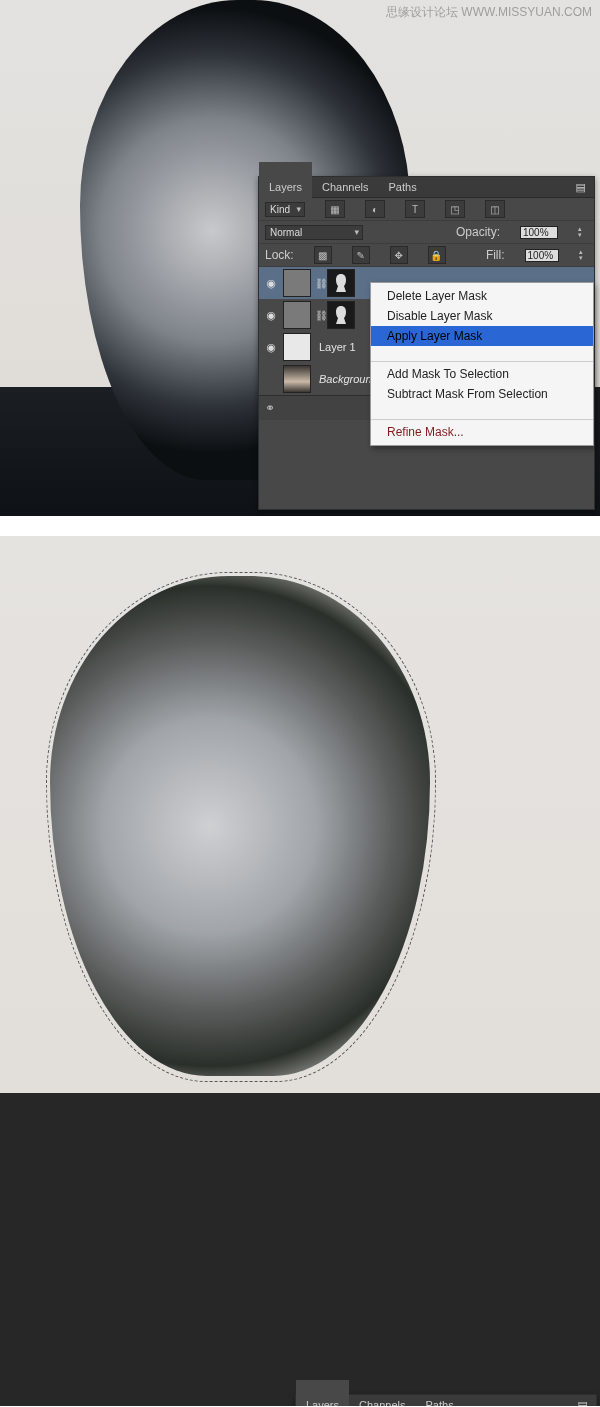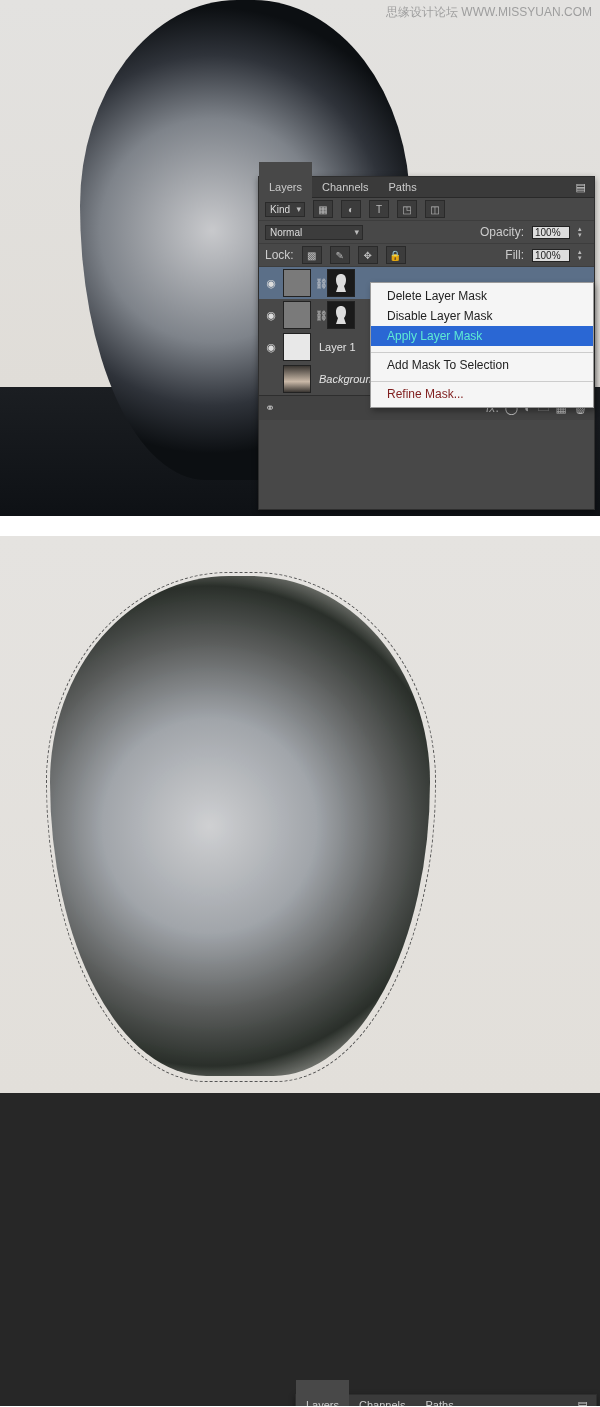--- a/index.html
+++ b/index.html
@@ -11,21 +11,21 @@
 .head2{position:absolute;left:50px;top:40px;width:380px;height:500px;border-radius:48% 48% 42% 42%/42% 42% 60% 60%;background:radial-gradient(circle at 42% 50%,#cbccce 0%,#9fa3a8 32%,#5d5f5e 55%,#2e332e 72%,#e2dfda 90%);filter:contrast(1.05)}
 .ants{position:absolute;left:46px;top:36px;width:388px;height:508px;border:1.5px dashed #555;border-radius:48% 48% 42% 42%/42% 42% 60% 60%;animation:march 0s}
 
 .panel{position:absolute;background:#484848;border:1px solid #2e2e2e;box-shadow:0 2px 6px rgba(0,0,0,.4);color:#d8d8d8}
 .p1{left:258px;top:176px;width:335px;height:332px}
 .p2{left:295px;top:858px;width:300px;height:392px}
 .ptabs{display:flex;background:#3a3a3a;border-bottom:1px solid #292929;height:20px;align-items:center}
 .ptab{padding:19px 10px;color:#ccc}
 .ptab.active{background:#484848}
 .pmenubtn{margin-left:auto;padding:3px 8px;color:#ccc}
-.row{display:flex;align-items:center;height:22px;padding:0 6px;gap:8px;border-bottom:1px solid #3d3d3d}
+.row{display:flex;align-items:center;height:22px;padding:0 6px;gap:20px;border-bottom:1px solid #3d3d3d}
 .select{background:#3c3c3c;border:1px solid #2a2a2a;padding:1px 14px 1px 4px;position:relative;color:#ddd;font-size:10px}
 .select::after{content:"▾";position:absolute;right:3px;top:1px;color:#bbb;font-size:9px}
 .iconbtn{width:18px;height:16px;background:#3c3c3c;border:1px solid #2a2a2a;display:flex;align-items:center;justify-content:center;color:#bbb;font-size:10px}
 .field{background:#ddd;color:#222;border:1px solid #222;padding:0 2px;font-size:10px;width:32px;}
 .stepper{width:10px;height:16px;display:flex;flex-direction:column;justify-content:center;color:#bbb;font-size:7px;line-height:6px}
 .layers{max-height:200px;overflow:auto}
 .lrow{display:flex;align-items:center;height:32px;padding:0 4px;gap:4px}
 .lrow.sel{background:#5b6f88}
 .eye{width:16px;height:16px;display:flex;align-items:center;justify-content:center;color:#ddd;font-size:11px}
 .thumb{width:26px;height:26px;border:1px solid #222;background:#7a7a7a;flex:0 0 auto}
@@ -34,22 +34,22 @@
 .thumb.face{background:linear-gradient(180deg,#3a3632 0%,#cab9a8 60%,#3a3632 100%)}
 .link{width:8px;text-align:center;color:#ddd;font-size:10px}
 .lname{color:#e4e4e4;font-size:11px;margin-left:4px;white-space:nowrap;overflow:hidden;text-overflow:ellipsis;flex:1}
 .lname.i{font-style:italic}
 .pfoot{display:flex;align-items:center;height:24px;border-top:1px solid #2e2e2e;gap:6px;padding:0 6px;background:#424242}
 .fi{color:#bbb;font-size:12px}
 
 .menu{position:absolute;background:#f5f5f5;border:1px solid #9a9a9a;box-shadow:2px 3px 6px rgba(0,0,0,.35);color:#222;font-size:12px;padding:3px 0}
 .m1{left:370px;top:282px;width:222px}
 .mi{padding:3px 16px;white-space:nowrap}
-.mi.sep{border-top:1px solid #ccc;margin-top:6px;padding-top:5px}
-.mi.hl{background:#2a67d4;color:#5eead4}
+.mi.sep{border-top:1px solid #ccc;margin-top:15px;padding-top:5px}
+.mi.hl{background:#2a67d4;color:#000000}
 .mi.dis{color:#7f1d1d}
 .lbl{color:#ccc;font-size:12px}
 </style>
 </head>
 <body>
 
 <div class="sect bg1">
   <div class="watermark">思缘设计论坛   WWW.MISSYUAN.COM</div>
   <div class="head1"></div>
 
@@ -132,20 +132,21 @@
       <span class="fi">▦</span>
       <span class="fi">🗑</span>
     </div>
   </div>
 
   <div class="menu m1">
     <div class="mi">Delete Layer Mask</div>
     <div class="mi">Disable Layer Mask</div>
     <div class="mi hl">Apply Layer Mask</div>
     <div class="mi sep">Add Mask To Selection</div>
+    <div class="mi">Subtract Mask From Selection</div>
     <div class="mi sep dis">Refine Mask...</div>
   </div>
 </div>
 
 <div style="height:20px;background:#fff"></div>
 
 <div class="sect bg2">
   <div class="head2"></div>
   <div class="ants"></div>
 

